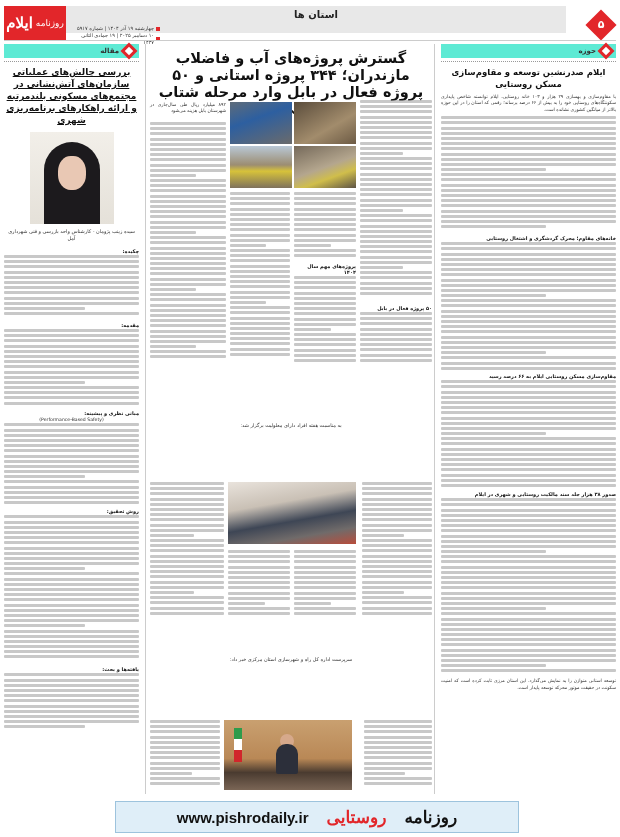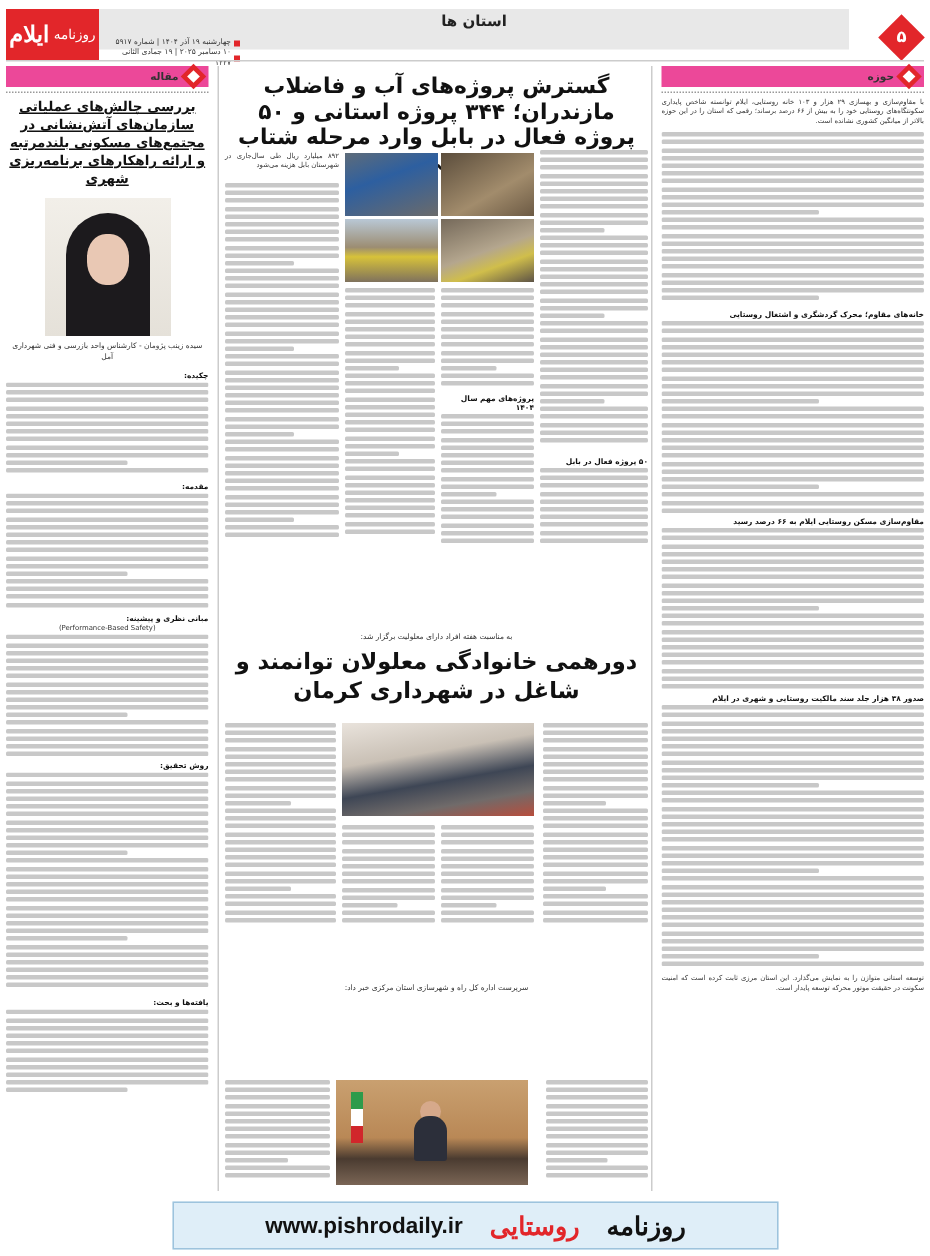--- a/index.html
+++ b/index.html
@@ -16,21 +16,21 @@
   .dateline .sq { width: 4px; height: 4px; background: #e2262a; display: inline-block; }
   .page-num { position: absolute; right: 8px; top: 14px; width: 22px; height: 22px; background: #e2262a; transform: rotate(45deg); }
   .page-num span { display: block; transform: rotate(-45deg); color: #fff; font-size: 11px; font-weight: bold; text-align: center; line-height: 22px; }
   .rule-top { position: absolute; left: 4px; top: 40px; width: 612px; height: 1px; background: #ccc; }
 
   
   .col-right { position: absolute; right: 4px; top: 44px; width: 182px; height: 750px; border-left: 1px solid #ccc; padding-left: 6px; }
   .col-left { position: absolute; left: 4px; top: 44px; width: 142px; height: 750px; border-right: 1px solid #ccc; padding-right: 6px; }
   .col-mid { position: absolute; left: 150px; top: 44px; width: 282px; height: 750px; }
 
-  .kicker-box { height: 14px; background: #ec4899; display: flex; align-items: center; gap: 4px; padding-right: 2px; margin-bottom: 3px; }
+  .kicker-box { height: 14px; background: #5eead4; display: flex; align-items: center; gap: 4px; padding-right: 2px; margin-bottom: 3px; }
   .kicker-diamond { width: 12px; height: 12px; background: #e2262a; transform: rotate(45deg); position: relative; margin-right: 2px; }
   .kicker-diamond::after { content: ""; position: absolute; left: 3px; top: 3px; width: 6px; height: 6px; background: #fff; }
   .kicker-label { font-size: 7px; font-weight: bold; color: #333; }
   .dotted { border-top: 1px dotted #999; margin: 2px 0 4px; }
 
   .h-right { font-size: 8.5px; font-weight: bold; text-align: center; line-height: 12px; margin: 4px 0 4px; color: #111; }
   .h-left { font-size: 9px; font-weight: bold; text-align: center; line-height: 12px; margin: 4px 0 6px; color: #111; text-decoration: underline; }
 
   .body-text { font-size: 4.6px; line-height: 6.4px; text-align: justify; color: #333; }
   .subhead { font-size: 5px; font-weight: bold; color: #111; margin: 1px 0; display: block; }
@@ -91,20 +91,21 @@
     </div>
   <div class="rule-top"></div>
 </div>
 
 <div class="col-right">
   <div class="kicker-box">
     <span class="kicker-diamond"></span>
     <span class="kicker-label">حوزه</span>
   </div>
   <div class="dotted"></div>
+  <div class="h-right">ایلام صدرنشین توسعه و مقاوم‌سازی مسکن روستایی</div>
   <div class="body-text">با مقاوم‌سازی و بهسازی ۲۹ هزار و ۱۰۳ خانه روستایی، ایلام توانسته شاخص پایداری سکونتگاه‌های روستایی خود را به بیش از ۶۶ درصد برساند؛ رقمی که استان را در این حوزه بالاتر از میانگین کشوری نشانده است.</div>
   <div class="text-block lines" style="margin-top:3px;height:118px;" id="rb1">
       <div class="line"></div>
       <div class="line"></div>
       <div class="line"></div>
       <div class="line"></div>
       <div class="line"></div>
       <div class="line"></div>
       <div class="line"></div>
       <div class="line"></div>
@@ -509,21 +510,20 @@
         <div class="line"></div>
         <div class="line"></div>
         <div class="line"></div>
         <div class="line"></div>
         <div class="line"></div>
       </div>
   </div>
 
   <div style="position:absolute;left:0;top:378px;width:282px;">
     <div class="lead-sm">به مناسبت هفته افراد دارای معلولیت برگزار شد:</div>
-    <div class="headline2" style="margin-top:4px;">دورهمی خانوادگی معلولان توانمند و شاغل در شهرداری کرمان</div>
   </div>
   <div style="position:absolute;right:0;top:438px;width:70px;height:140px;" class="text-block lines" id="kb1">
       <div class="line"></div>
       <div class="line"></div>
       <div class="line"></div>
       <div class="line"></div>
       <div class="line"></div>
       <div class="line"></div>
       <div class="line"></div>
       <div class="line"></div>

